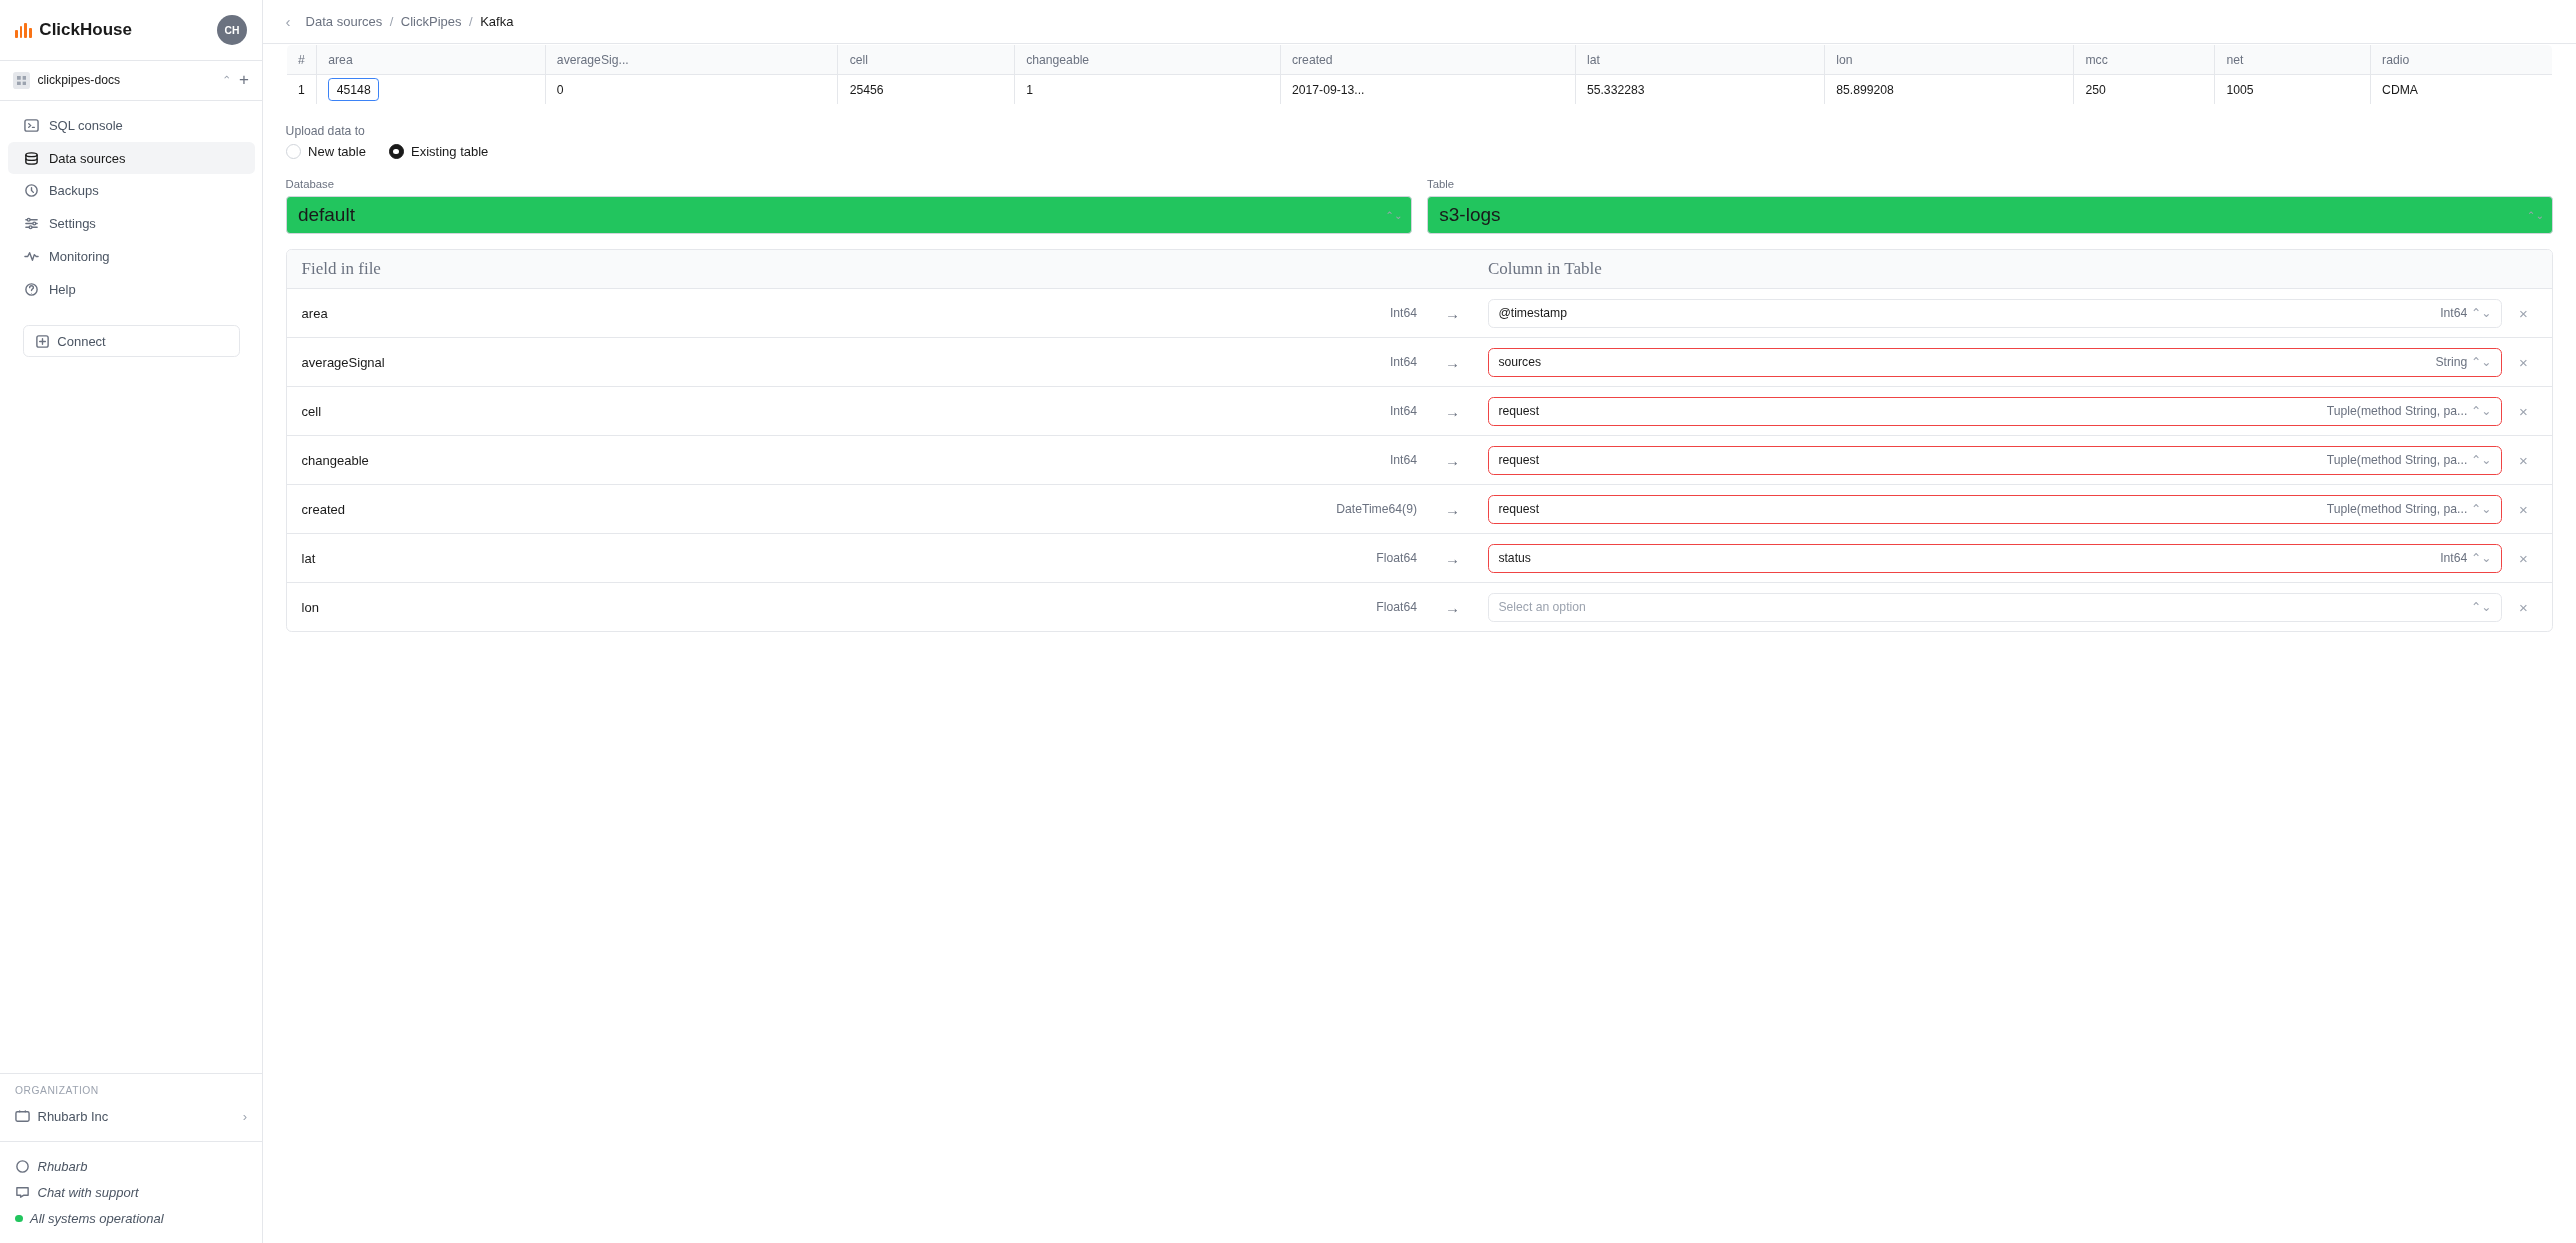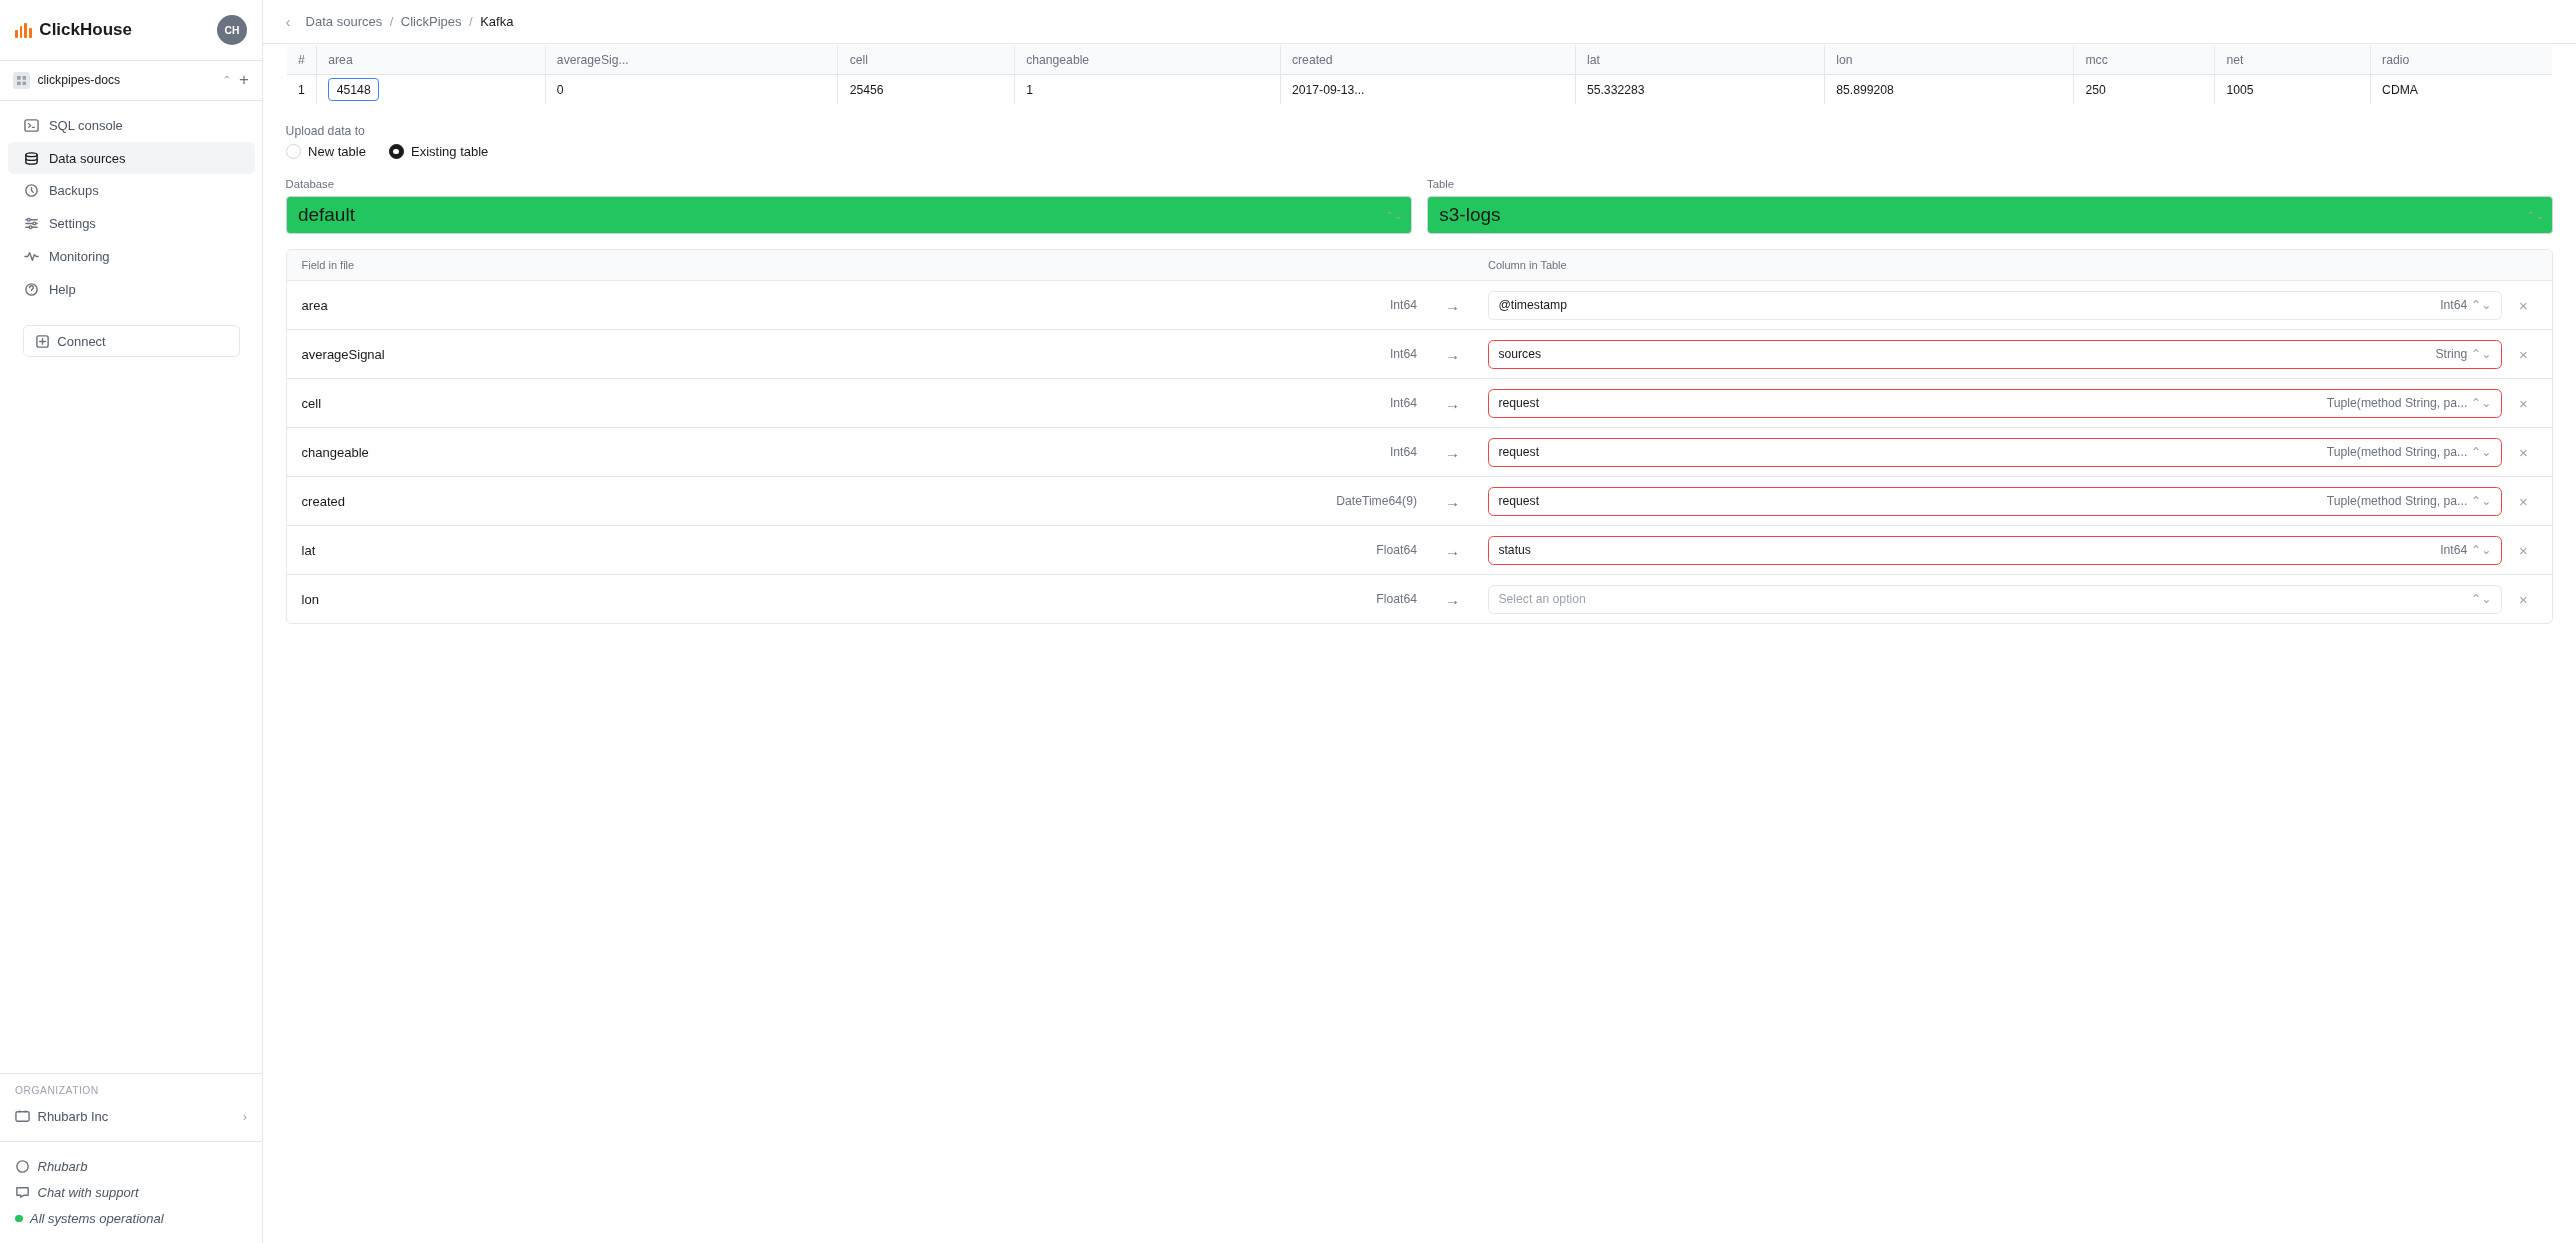--- a/index.html
+++ b/index.html
@@ -72,21 +72,21 @@
     .db-col { flex: 1; }
     .table-col { flex: 1; }
     .field-label { font-size: 11.3px; color: #6b7280; margin-bottom: 5.6px; }
     .select-wrapper { position: relative; }
     .select-wrapper::after { content: '⌃⌄'; position: absolute; right: 9.4px; top: 50%; transform: translateY(-50%); color: #9ca3af; font-size: 10.3px; pointer-events: none; }
     .select-wrapper select { width: 100%; padding: 7.5px 30px 7.5px 11.3px; border: 0.9px solid #d1d5db; border-radius: 4px; font-size: 19px; color: #1a1a1a; background: #22c55e; appearance: none; cursor: pointer; }
 
     
     .mapping-table { width: 100%; border: 0.9px solid #e5e7eb; border-radius: 5.6px; overflow: hidden; }
     .mapping-header { display: grid; grid-template-columns: 1fr 94px 56px 1fr 28px; background: #f9fafb; border-bottom: 0.9px solid #e5e7eb; padding: 9.4px 15px; gap: 7.5px; }
-    .mapping-header-cell { font-size: 11px; color: #6b7280; font-weight: 500; }
+    .mapping-header-cell { font-size: 17px; color: #6b7280; font-weight: 500; font-family: Liberation Serif, serif; }
     .mapping-row { display: grid; grid-template-columns: 1fr 94px 56px 1fr 28px; padding: 9.4px 15px; border-bottom: 0.9px solid #e5e7eb; align-items: center; gap: 7.5px; }
     .mapping-row:last-child { border-bottom: none; }
     .field-name { font-size: 13px; color: #1a1a1a; }
     .field-type { font-size: 12.2px; color: #6b7280; text-align: right; }
     .arrow { color: #6b7280; font-size: 15px; text-align: center; }
     .column-select { position: relative; width: 100%; }
     .column-select-inner { width: 100%; padding: 6.6px 9.4px; border: 0.9px solid #e5e7eb; border-radius: 5.6px; background: #fff; display: flex; align-items: center; justify-content: space-between; font-size: 12.2px; cursor: pointer; }
     .column-select-inner.error { border-color: #ef4444; }
     .column-select-text { color: #1a1a1a; flex: 1; }
     .column-select-type { color: #6b7280; margin-right: 3.8px; }

